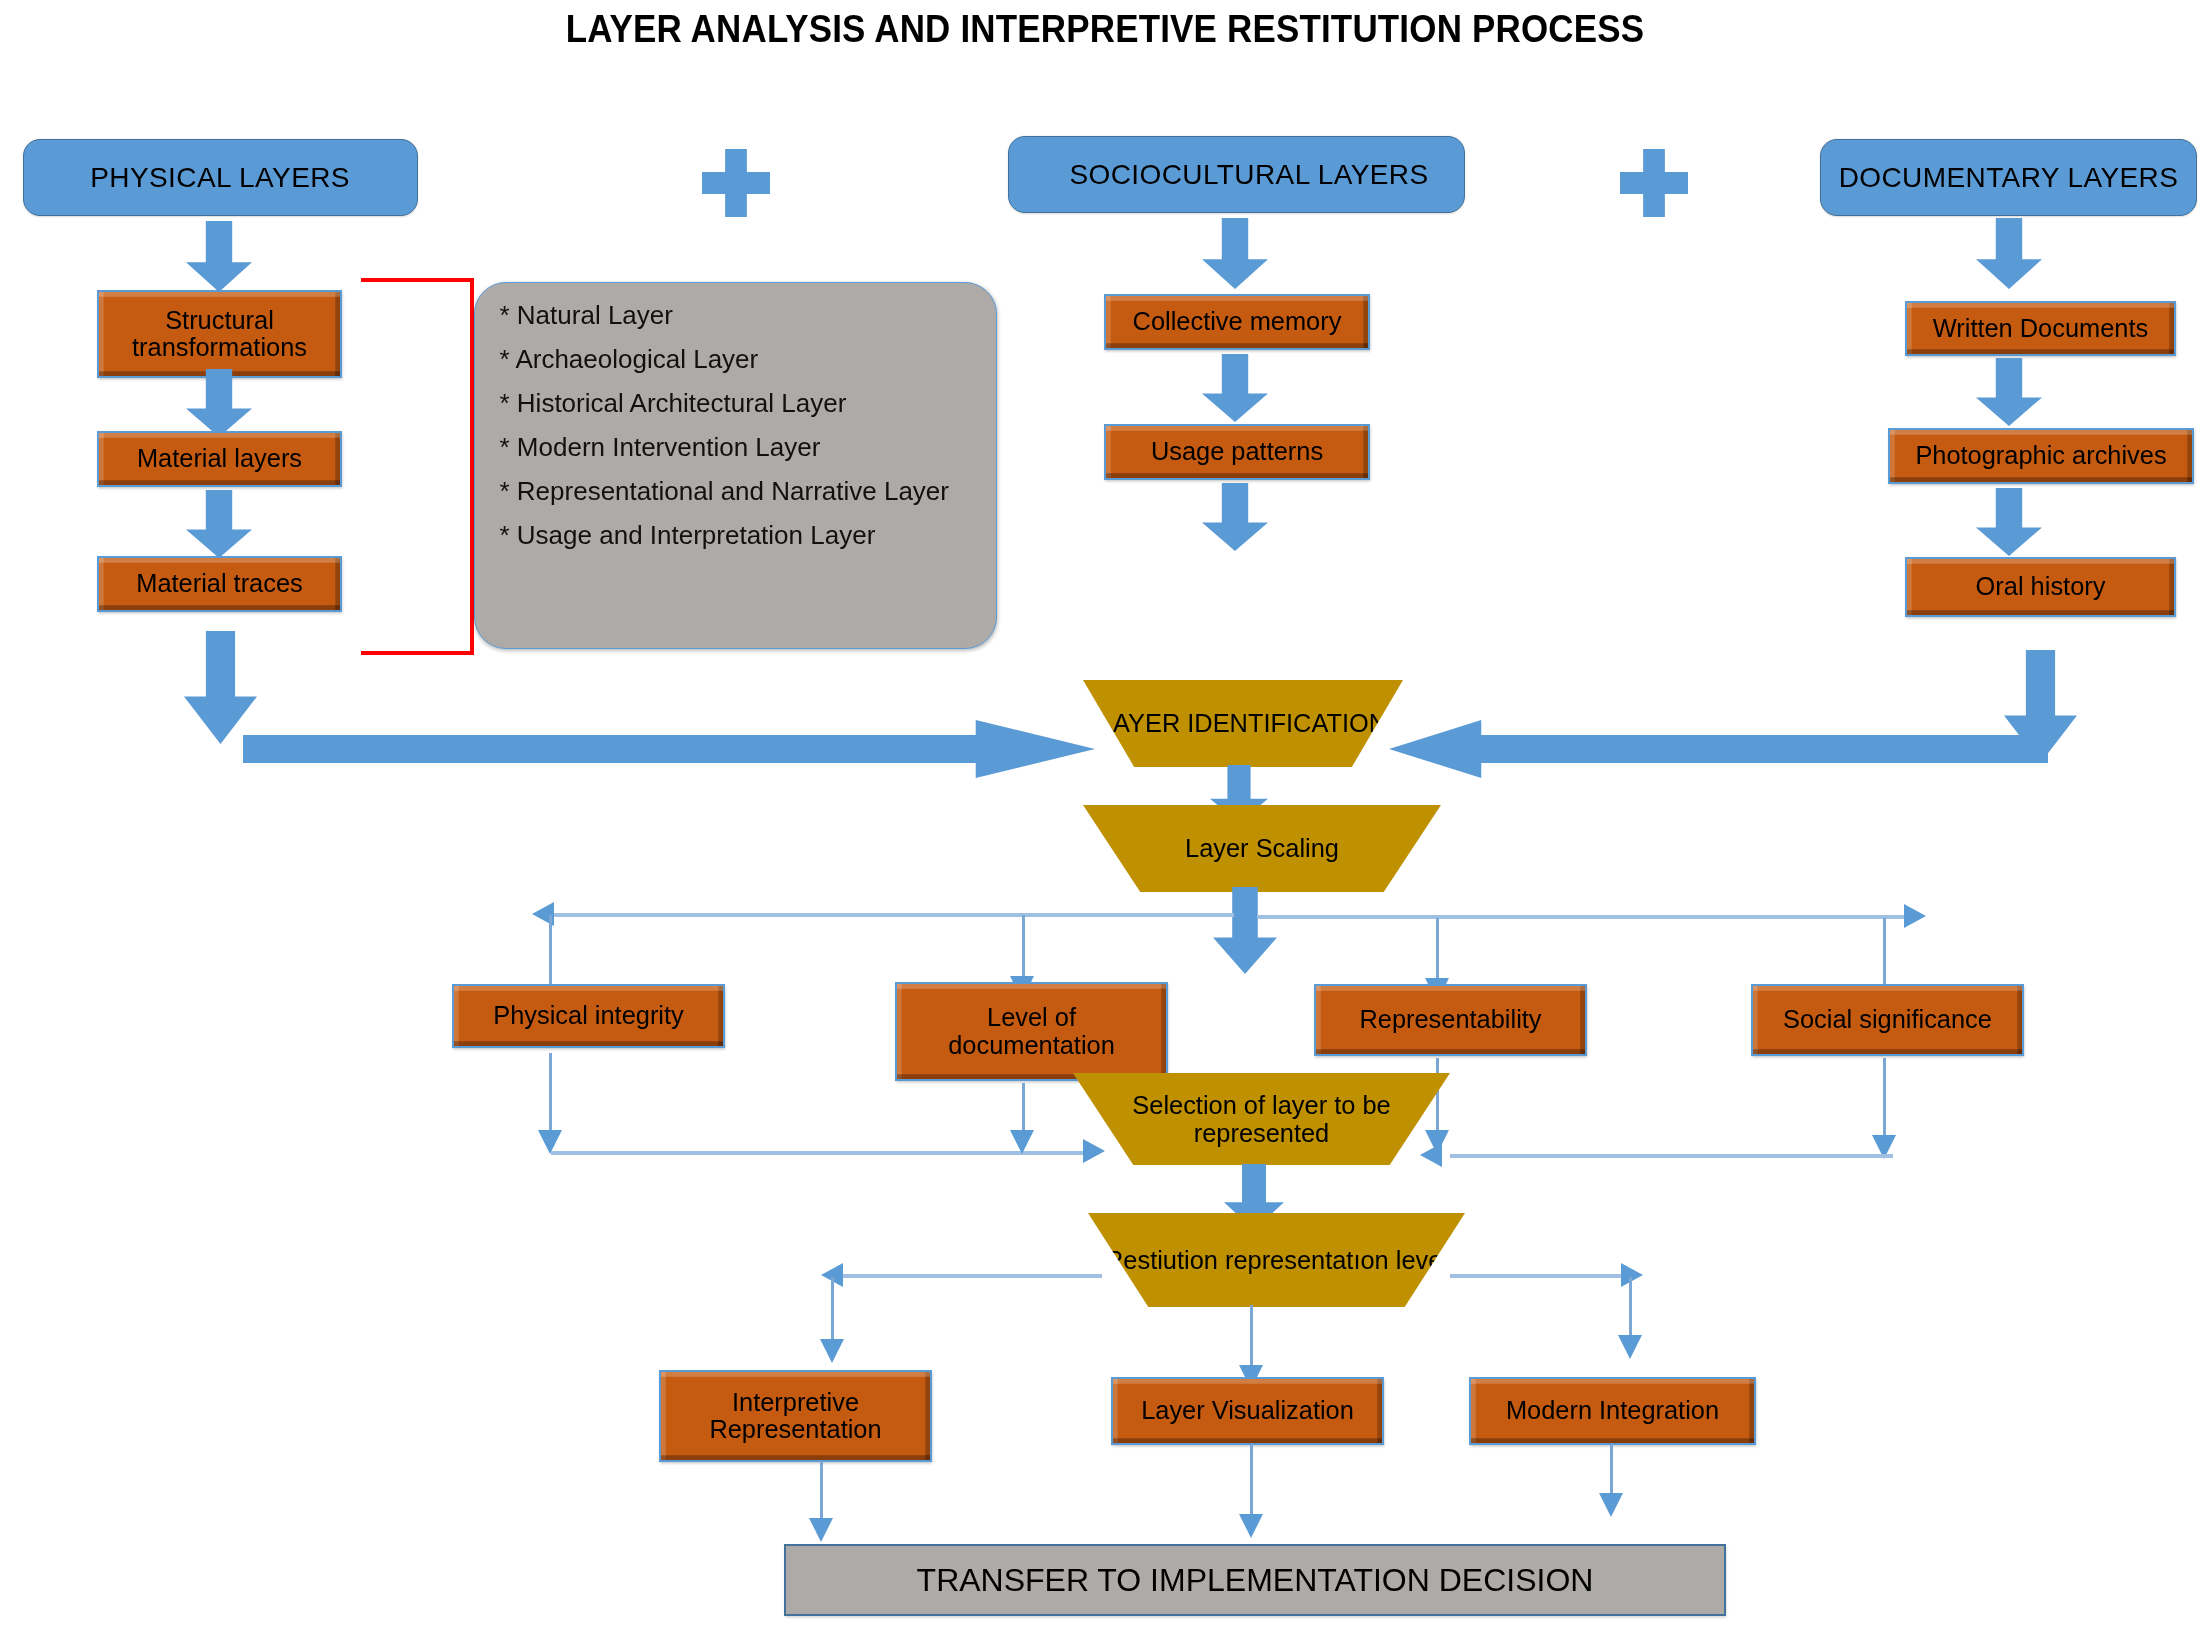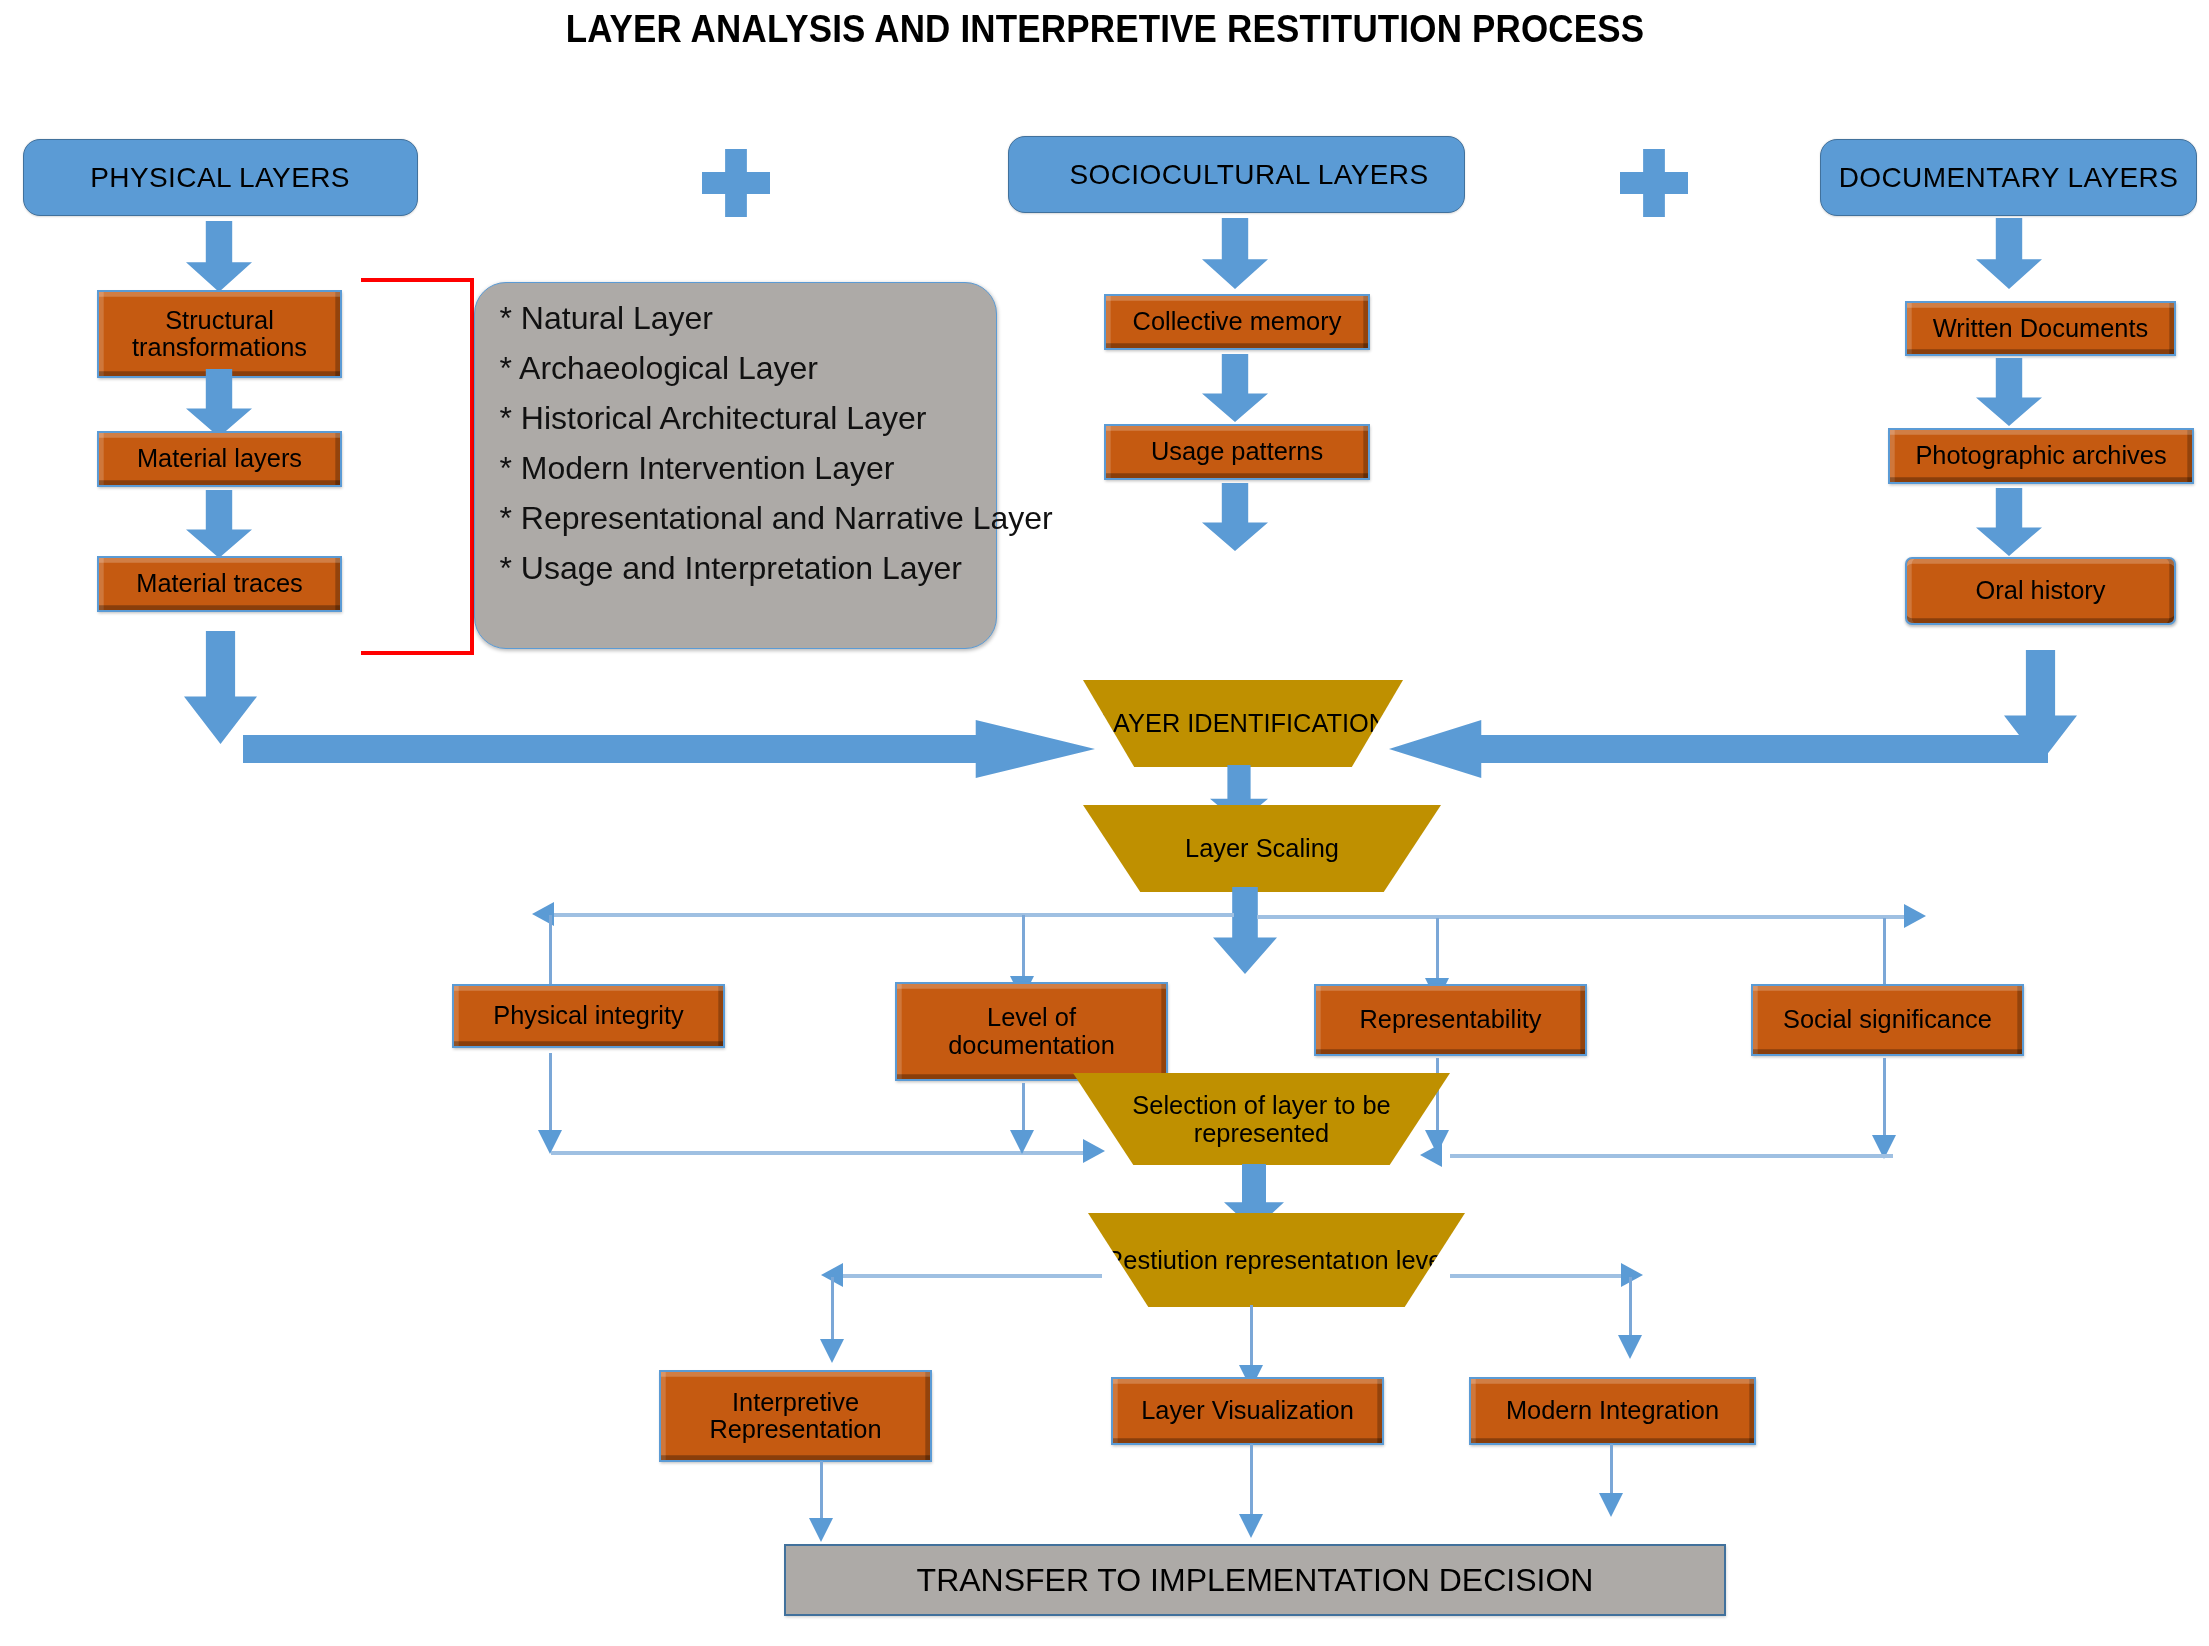--- a/index.html
+++ b/index.html
@@ -48,21 +48,21 @@
   }
   .funnel .txt{position:relative;z-index:2;padding:0 3.8px;}
 
   
   .graypanel{
     background:#ADAAA7;border:1.9px solid #5B9BD5;border-radius:32px;
     box-shadow:0.9px 1.9px 3.8px rgba(0,0,0,.25);
     padding:17px 24.5px 9.4px 24.5px;
   }
   .graypanel ul{list-style:none;margin:0;padding:0;}
-  .graypanel li{font-size:32px;color:#111;margin:0 0 13px 0;white-space:nowrap;}
+  .graypanel li{font-size:26px;color:#111;margin:0 0 13px 0;white-space:nowrap;}
 
   
   .graybar{
     background:#ADAAA7;border:2.8px solid #41719C;
     display:flex;align-items:center;justify-content:center;
     font-size:32px;color:#000;
     font-family:"Liberation Sans Narrow","Liberation Sans",sans-serif;
     box-shadow:0.9px 1.9px 2.8px rgba(0,0,0,.2);
   }
 
@@ -188,21 +188,21 @@
   </div>
 
   <div class="abs fatdown" style="left:1976px;top:358px;width:66px;height:68px;"></div>
 
   <div class="abs obox" style="left:1888px;top:428px;width:306px;height:56px;">
     <span>Photographic archives</span>
   </div>
 
   <div class="abs fatdown" style="left:1976px;top:488px;width:66px;height:68px;"></div>
 
-  <div class="abs obox" style="left:1905px;top:557px;width:271px;height:68px;border-radius:7px;">
+  <div class="abs obox" style="left:1905px;top:557px;width:271px;height:60px;">
     <span>Oral history</span>
   </div>
 
   <div class="abs fatdown" style="left:2004px;top:650px;width:73px;height:113px;"></div>
 
   <div class="abs fatright" style="left:243px;top:720px;width:852px;height:58px;"></div>
 
   <div class="abs fatleft" style="left:1389px;top:720px;width:659px;height:58px;"></div>
 
   <div class="abs funnel" style="left:1083px;top:680px;width:320px;height:87px;">

